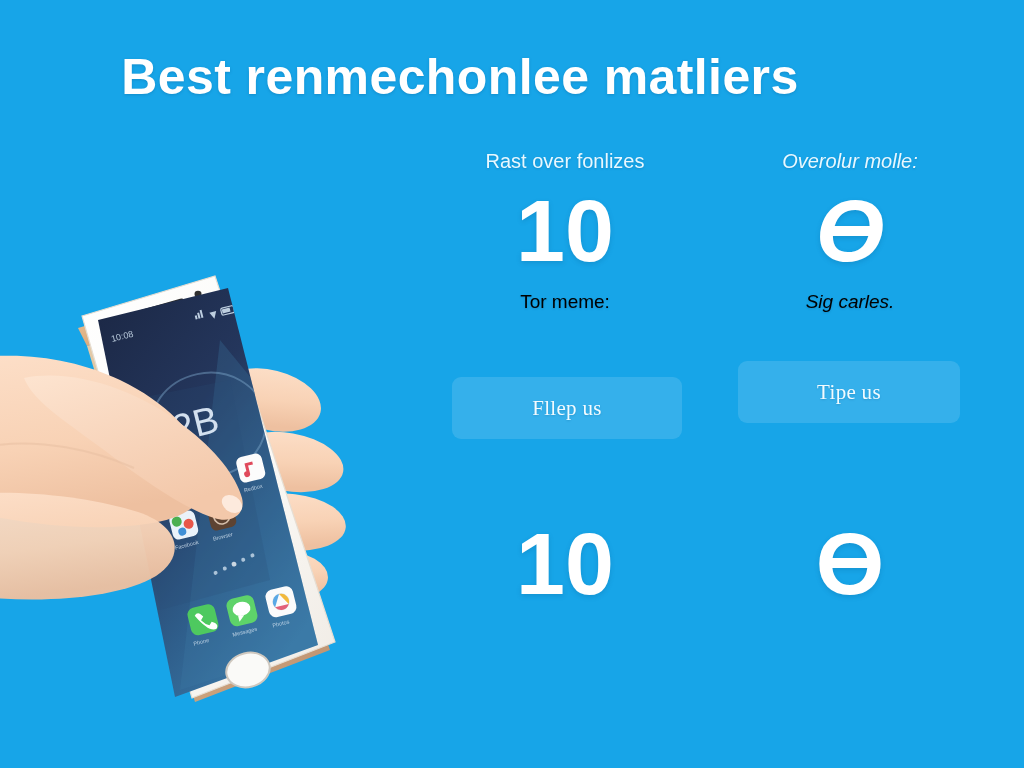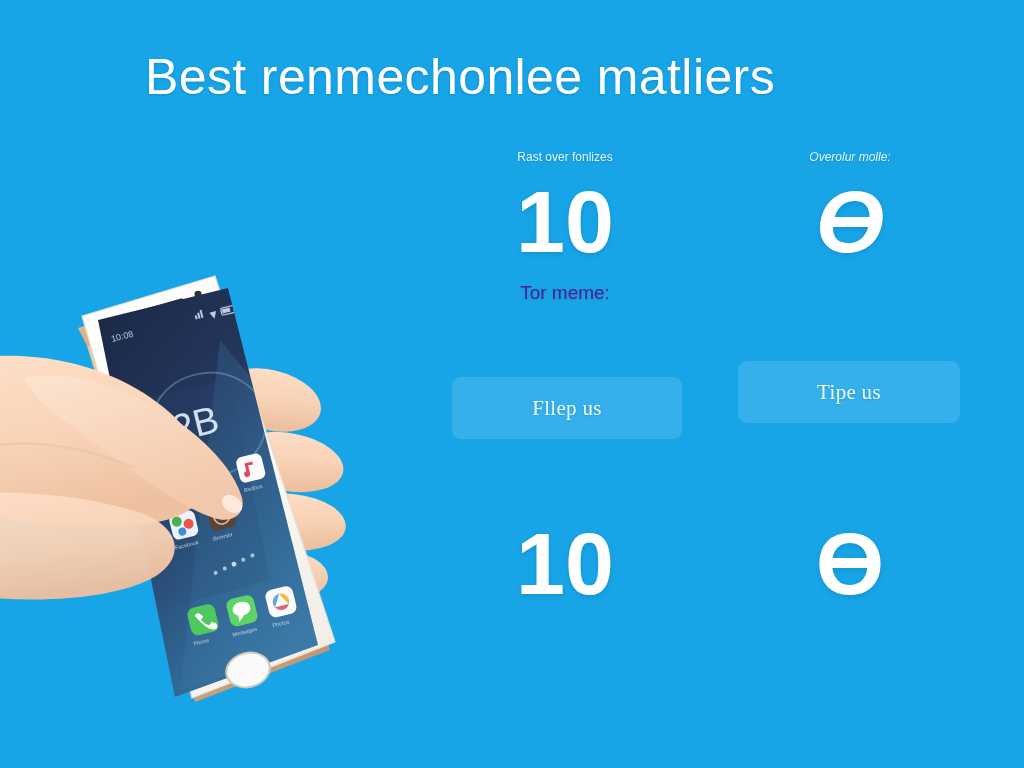--- a/index.html
+++ b/index.html
@@ -23,51 +23,51 @@
   }
 
   
   #headline {
     position: absolute;
     left: 0;
     top: 48px;
     width: 920px;
     text-align: center;
     font-size: 50px;
-    font-weight: normal;
+    font-weight: bold;
     color: #ffffff;
     letter-spacing: 0.4px;
     text-shadow: 0 1px 3px rgba(10,80,130,0.28);
     white-space: nowrap;
   }
 
   
   .stat-col {
     position: absolute;
     text-align: center;
   }
   .stat-top-label {
-    font-size: 12px;
+    font-size: 20px;
     color: #e8f8ff;
     font-weight: normal;
     text-shadow: 0 1px 2px rgba(10,80,130,0.25);
     white-space: nowrap;
   }
   .stat-value {
     font-size: 88px;
     font-weight: bold;
     color: #ffffff;
     line-height: 1.0;
     margin-top: 14px;
     text-shadow: 0 2px 5px rgba(10,80,130,0.22);
     white-space: nowrap;
   }
   .stat-sub-label {
     font-size: 19px;
-    color: #4c1d95;
+    color: #000000;
     margin-top: 16px;
     text-shadow: 0 1px 2px rgba(10,80,130,0.25);
     white-space: nowrap;
   }
 
   
   #stat-col-left  { left: 440px; top: 150px; width: 250px; }
   #stat-col-right { left: 730px; top: 150px; width: 240px; font-style: italic; }
 
   
@@ -293,20 +293,21 @@
 
   <div class="stat-col" id="stat-col-left">
     <div class="stat-top-label">Rast over fonlizes</div>
     <div class="stat-value">10</div>
     <div class="stat-sub-label">Tor meme:</div>
   </div>
 
   <div class="stat-col" id="stat-col-right">
     <div class="stat-top-label">Overolur molle:</div>
     <div class="stat-value">Ө</div>
+    <div class="stat-sub-label">Sig carles.</div>
   </div>
 
   <button class="cta" id="cta-left">Fllep us</button>
   <button class="cta" id="cta-right">Tipe us</button>
 
   <div class="stat-col-bottom" id="stat-bottom-left">
     <div class="stat-value-bottom">10</div>
   </div>
   <div class="stat-col-bottom" id="stat-bottom-right">
     <div class="stat-value-bottom">Ө</div>

